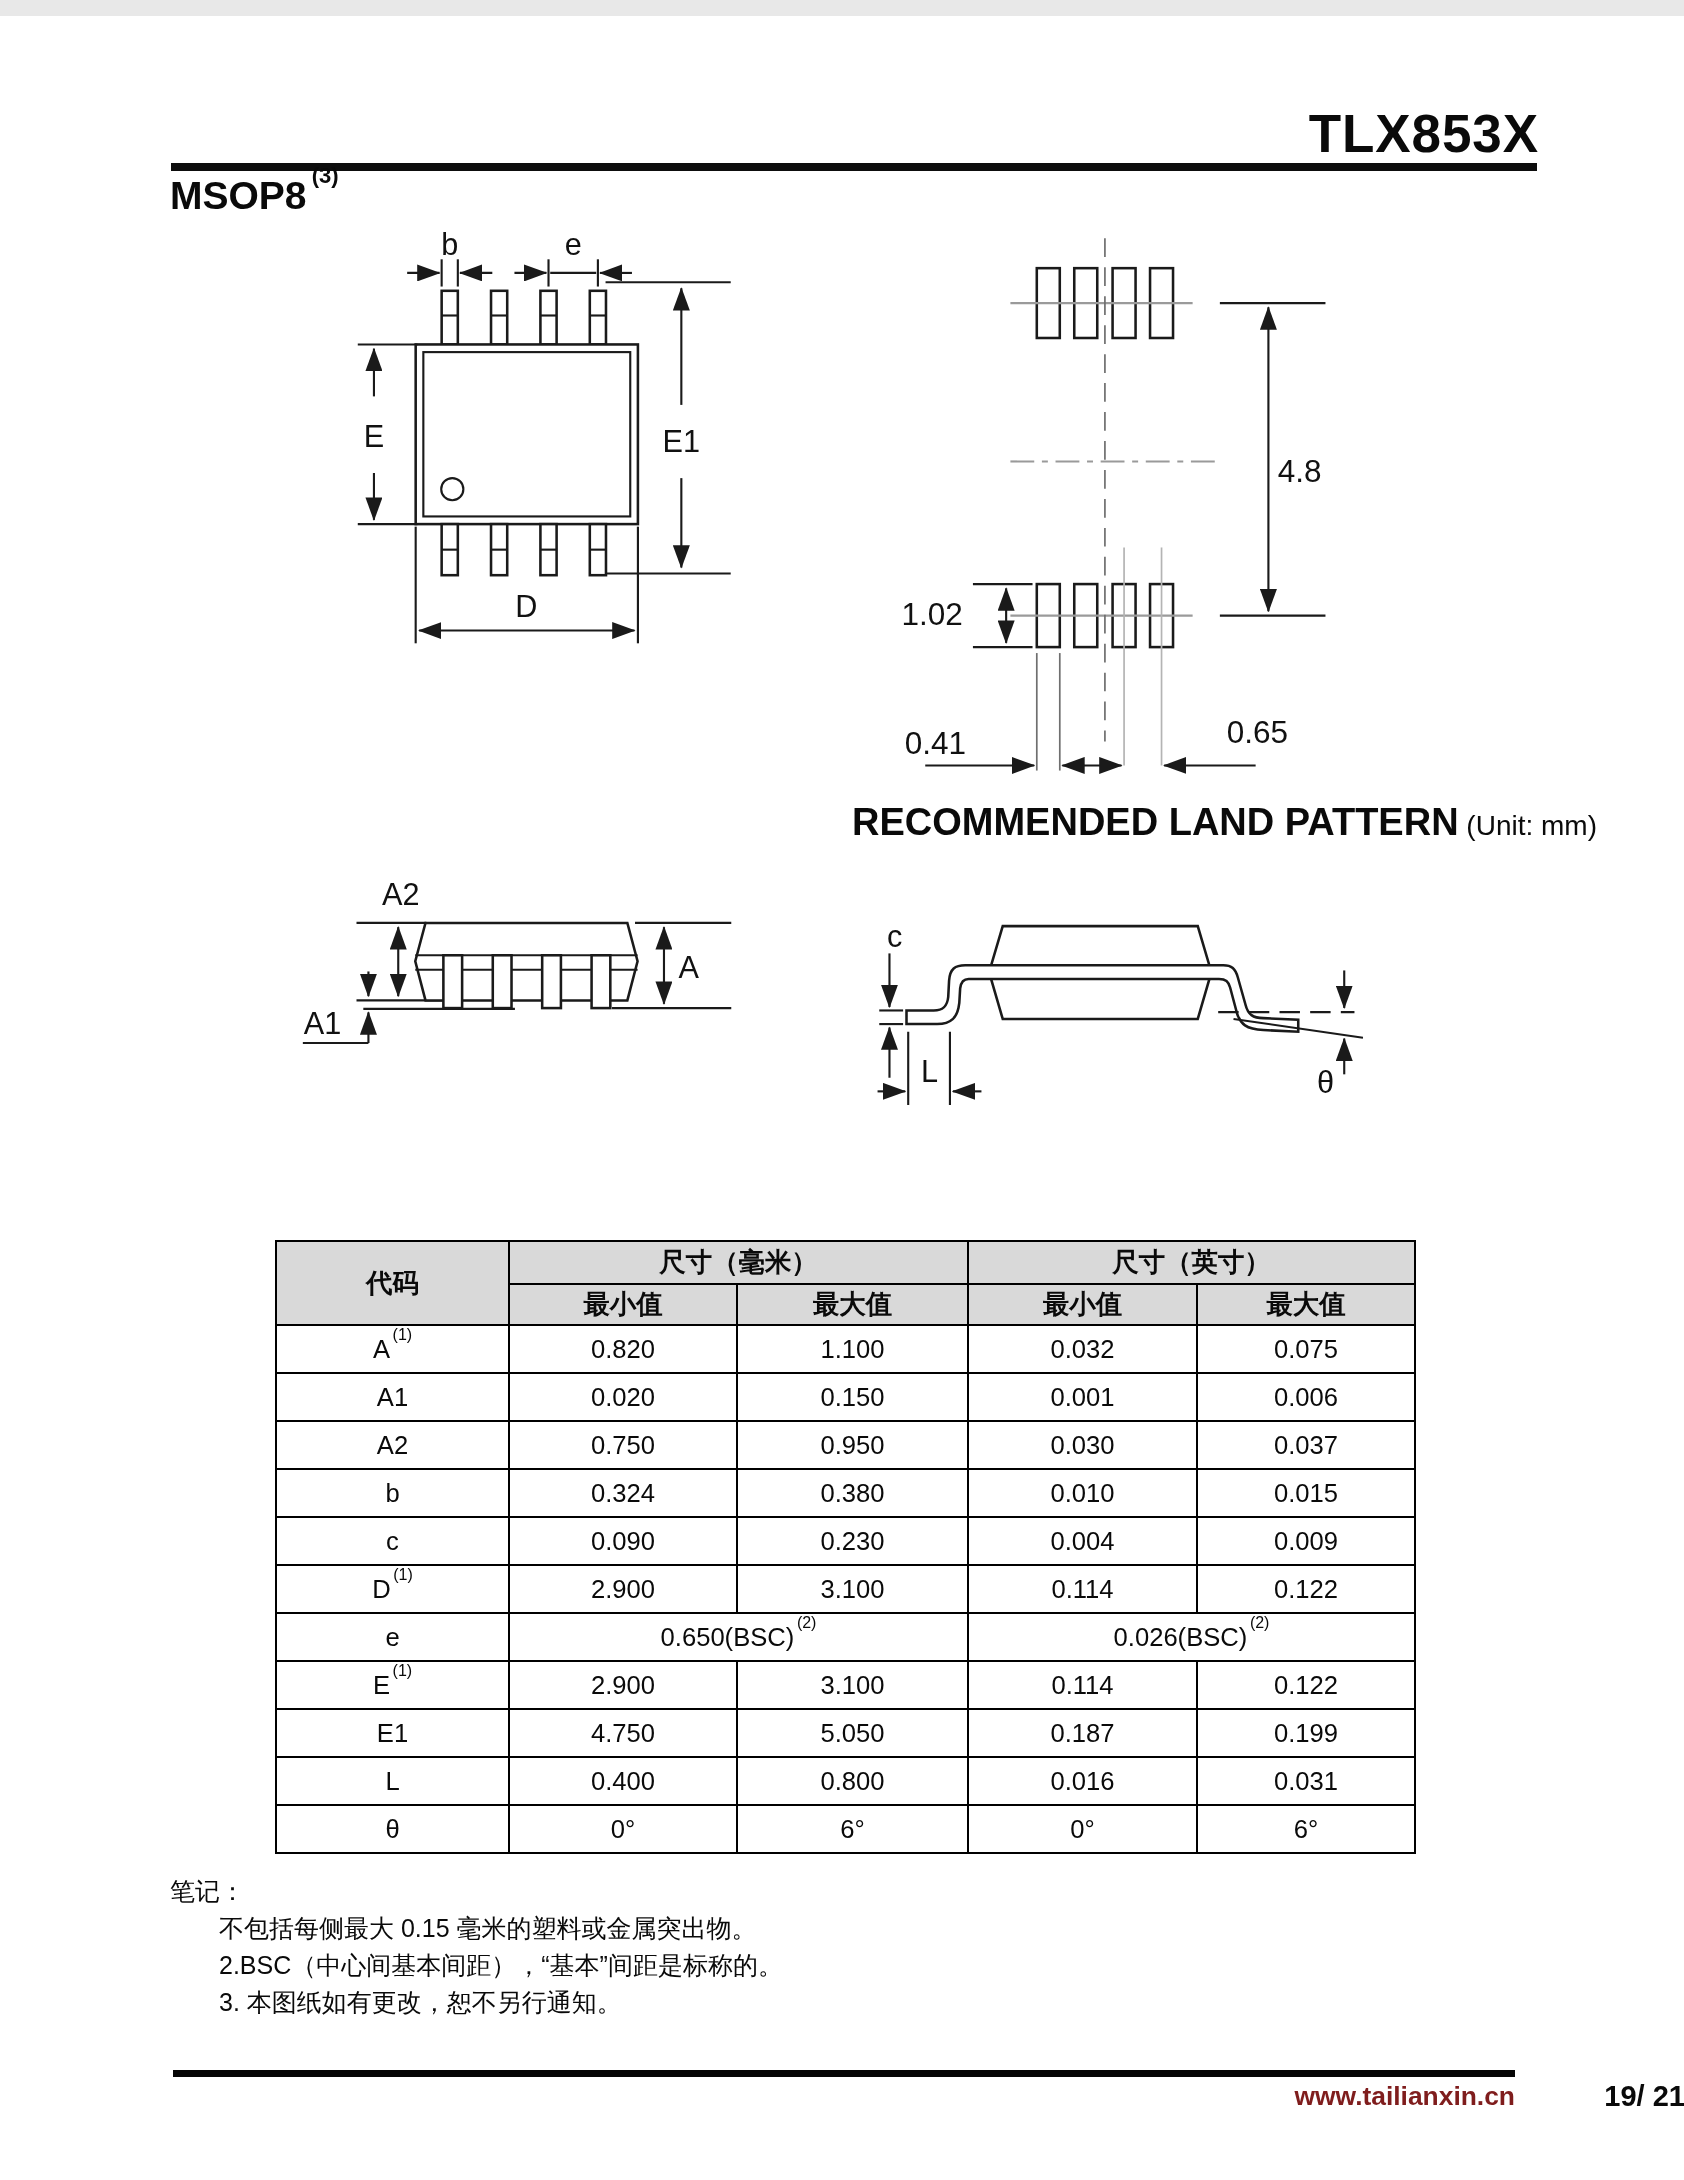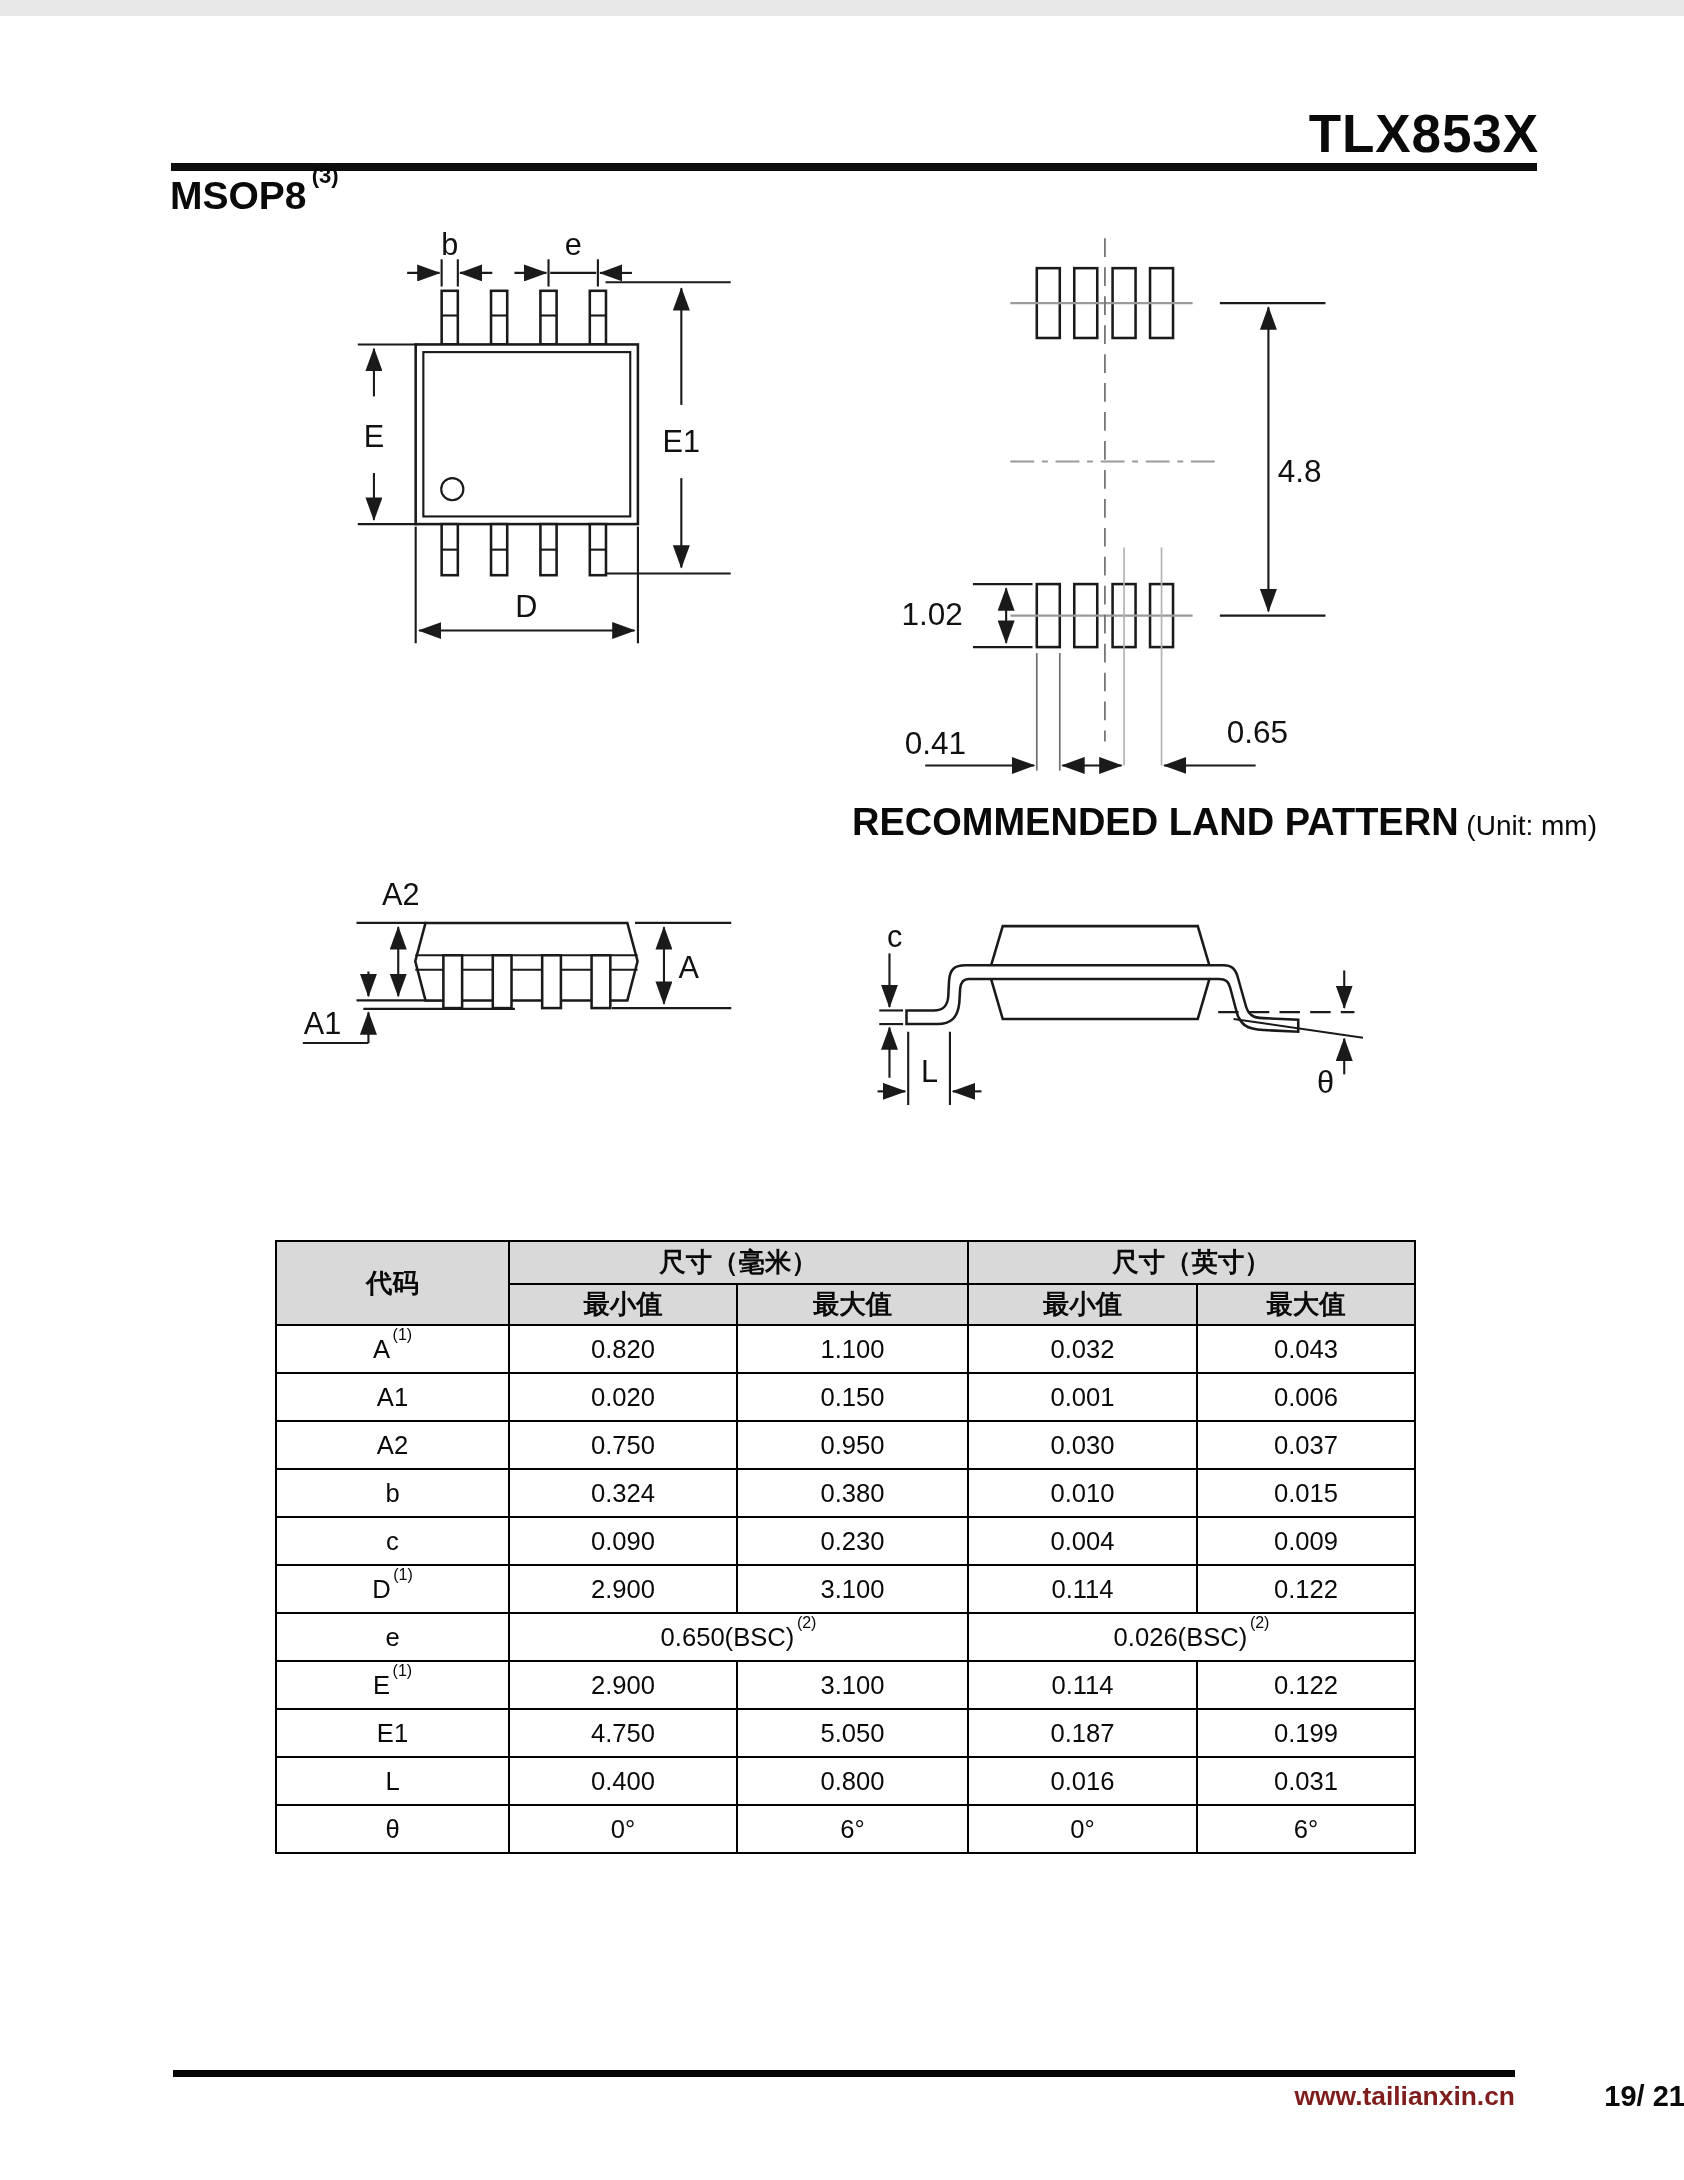--- a/index.html
+++ b/index.html
@@ -263,21 +263,21 @@
         <th>最小值</th>
         <th>最大值</th>
       </tr>
     </thead>
     <tbody>
       <tr>
         <td><span>A</span><sup class="tsup">(1)</sup></td>
         <td>0.820</td>
         <td>1.100</td>
         <td>0.032</td>
-        <td>0.043</td>
+        <td>0.075</td>
       </tr>
       <tr>
         <td>A1</td>
         <td>0.020</td>
         <td>0.150</td>
         <td>0.001</td>
         <td>0.006</td>
       </tr>
       <tr>
         <td>A2</td>
@@ -336,19 +336,25 @@
       <tr>
         <td>θ</td>
         <td>0°</td>
         <td>6°</td>
         <td>0°</td>
         <td>6°</td>
       </tr>
     </tbody>
   </table>
 
+  <div class="notes">
+    <div>笔记：</div>
+    <div class="note-line">不包括每侧最大 0.15 毫米的塑料或金属突出物。</div>
+    <div class="note-line">2.BSC（中心间基本间距），“基本”间距是标称的。</div>
+    <div class="note-line">3. 本图纸如有更改，恕不另行通知。</div>
+  </div>
 
   <div class="footer-rule"></div>
   <div class="footer-page">19/ 21</div>
   <div class="footer-site">www.tailianxin.cn</div>
 
 </div>
 
 
 </body></html>

